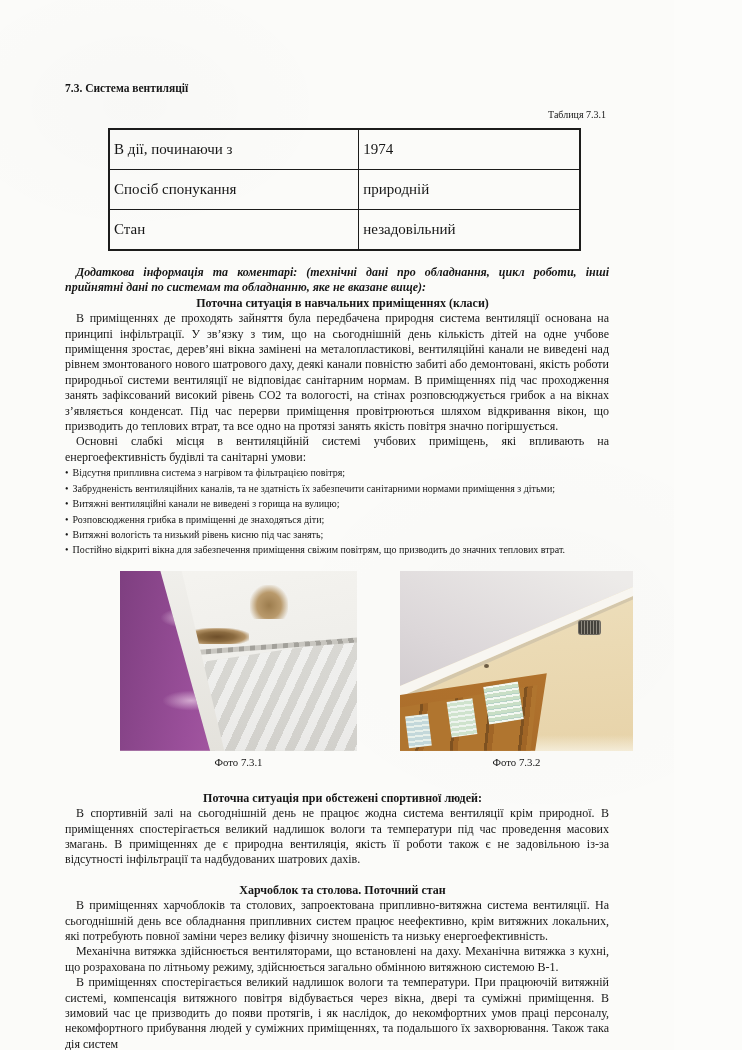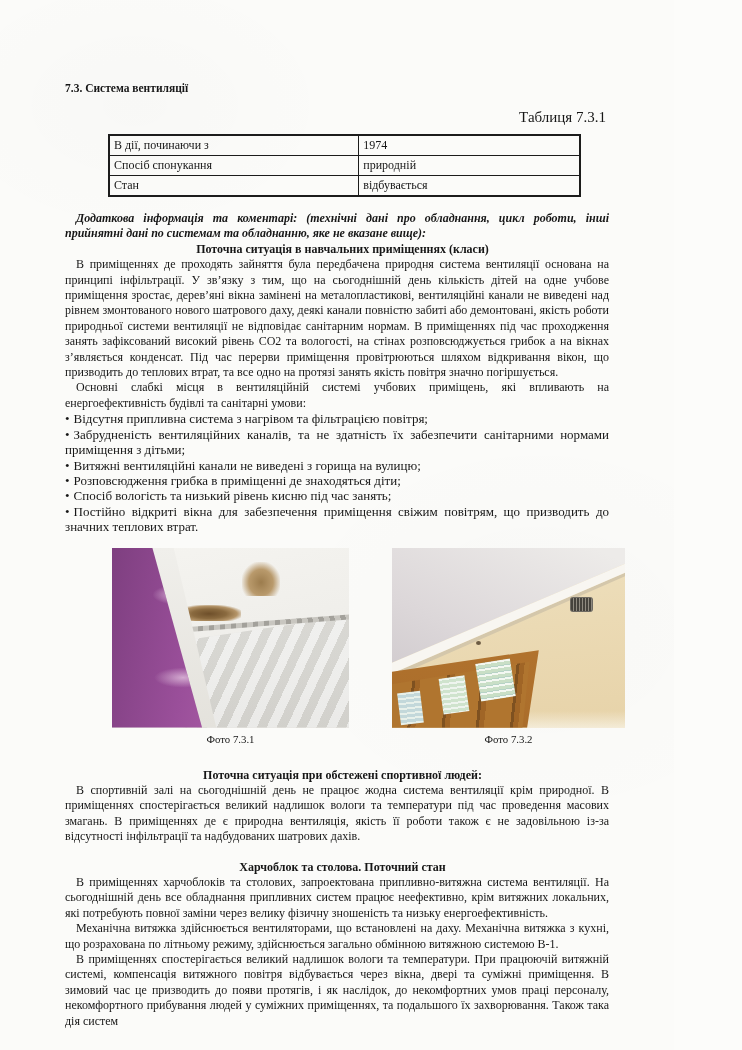--- a/index.html
+++ b/index.html
@@ -16,58 +16,58 @@
     padding:82px 65px 0 65px;
     background:
       radial-gradient(ellipse 300px 200px at 20% 10%, rgba(0,0,0,0.012), transparent 70%),
       radial-gradient(ellipse 400px 300px at 80% 60%, rgba(0,0,0,0.012), transparent 70%),
       #fbfbf9;
   }
   .doc-title{
     font-size:11.5px;font-weight:bold;margin:0 0 15px 0;
   }
   .table-caption{
-    font-size:15px;text-align:right;margin:0 3px 8px 0;
+    font-size:10px;text-align:right;margin:0 3px 8px 0;
   }
   table.spec{
     width:87%;margin-left:43px;
     border-collapse:collapse;
     border:2px solid #1c1c1c;
     margin-bottom:14px;
   }
   table.spec td{
     border:1px solid #1c1c1c;
-    font-size:12px;
-    padding:2px 4px;
+    font-size:15px;
+    padding:11px 4px;
     height:14px;
   }
   td.spec-label{width:53%;text-align:left;}
   td.spec-value{width:47%;text-align:left;}
 
   .para, .head{
     font-size:12px;
     line-height:15.4px;
     text-align:justify;
     text-indent:11px;
     margin:0;
   }
   .head{font-weight:bold;text-align:center;}
   .head-italic{font-weight:bold;font-style:italic;}
   .bullet-line{
-    font-size:13px;line-height:15.4px;text-align:justify;
+    font-size:10px;line-height:15.4px;text-align:justify;
     text-indent:0;margin:0;
   }
   .bullet-marker{margin-right:4px;}
 
   
   .photos-row{
     display:flex;
     margin:13px 0 8px 43px;
   }
-  .figure{margin:0 0 0 4px;}
+  .figure{margin:0 0 0 12px;}
   .figure + .figure{margin-left:43px;}
   .photo{
     position:relative;overflow:hidden;
     width:237px;height:180px;
   }
   .photo-caption{
     font-size:10.8px;text-align:center;margin-top:5px;
   }
 
   
@@ -186,39 +186,39 @@
       <tr>
         <td class="spec-label">В дії, починаючи з</td>
         <td class="spec-value">1974</td>
       </tr>
       <tr>
         <td class="spec-label">Спосіб спонукання</td>
         <td class="spec-value">природній</td>
       </tr>
       <tr>
         <td class="spec-label">Стан</td>
-        <td class="spec-value">відбувається</td>
+        <td class="spec-value">незадовільний</td>
       </tr>
     </tbody>
   </table>
 
   <p class="para head-italic">Додаткова інформація та коментарі: (технічні дані про обладнання, цикл роботи, інші прийнятні дані по системам та обладнанню, яке не вказане вище):</p>
 
   <p class="head">Поточна ситуація в навчальних приміщеннях (класи)</p>
 
   <p class="para">В приміщеннях де проходять зайняття була передбачена природня система вентиляції основана на принципі інфільтрації. У зв’язку з тим, що на сьогоднішній день кількість дітей на одне учбове приміщення зростає, дерев’яні вікна замінені на металопластикові, вентиляційні канали не виведені над рівнем змонтованого нового шатрового даху, деякі канали повністю забиті або демонтовані, якість роботи природньої системи вентиляції не відповідає санітарним нормам. В приміщеннях під час проходження занять зафіксований високий рівень СО2 та вологості, на стінах розповсюджується грибок а на вікнах з’являється конденсат. Під час перерви приміщення провітрюються шляхом відкривання вікон, що призводить до теплових втрат, та все одно на протязі занять якість повітря значно погіршується.</p>
 
   <p class="para">Основні слабкі місця в вентиляційній системі учбових приміщень, які впливають на енергоефективність будівлі та санітарні умови:</p>
 
   <div>
     <p class="bullet-line"><span class="bullet-marker">•</span><span>Відсутня припливна система з нагрівом та фільтрацією повітря;</span></p>
     <p class="bullet-line"><span class="bullet-marker">•</span><span>Забрудненість вентиляційних каналів, та не здатність їх забезпечити санітарними нормами приміщення з дітьми;</span></p>
     <p class="bullet-line"><span class="bullet-marker">•</span><span>Витяжні вентиляційні канали не виведені з горища на вулицю;</span></p>
     <p class="bullet-line"><span class="bullet-marker">•</span><span>Розповсюдження грибка в приміщенні де знаходяться діти;</span></p>
-    <p class="bullet-line"><span class="bullet-marker">•</span><span>Спосіб вологість та низький рівень кисню під час занять;</span></p>
+    <p class="bullet-line"><span class="bullet-marker">•</span><span>Витяжні вологість та низький рівень кисню під час занять;</span></p>
     <p class="bullet-line"><span class="bullet-marker">•</span><span>Постійно відкриті вікна для забезпечення приміщення свіжим повітрям, що призводить до значних теплових втрат.</span></p>
   </div>
 
   <div class="photos-row">
     <figure class="figure">
       <div class="photo photo1">
 
         <div class="p1-sheer"></div>
         <div class="p1-rail"></div>
         <div class="p1-mold1"></div>

